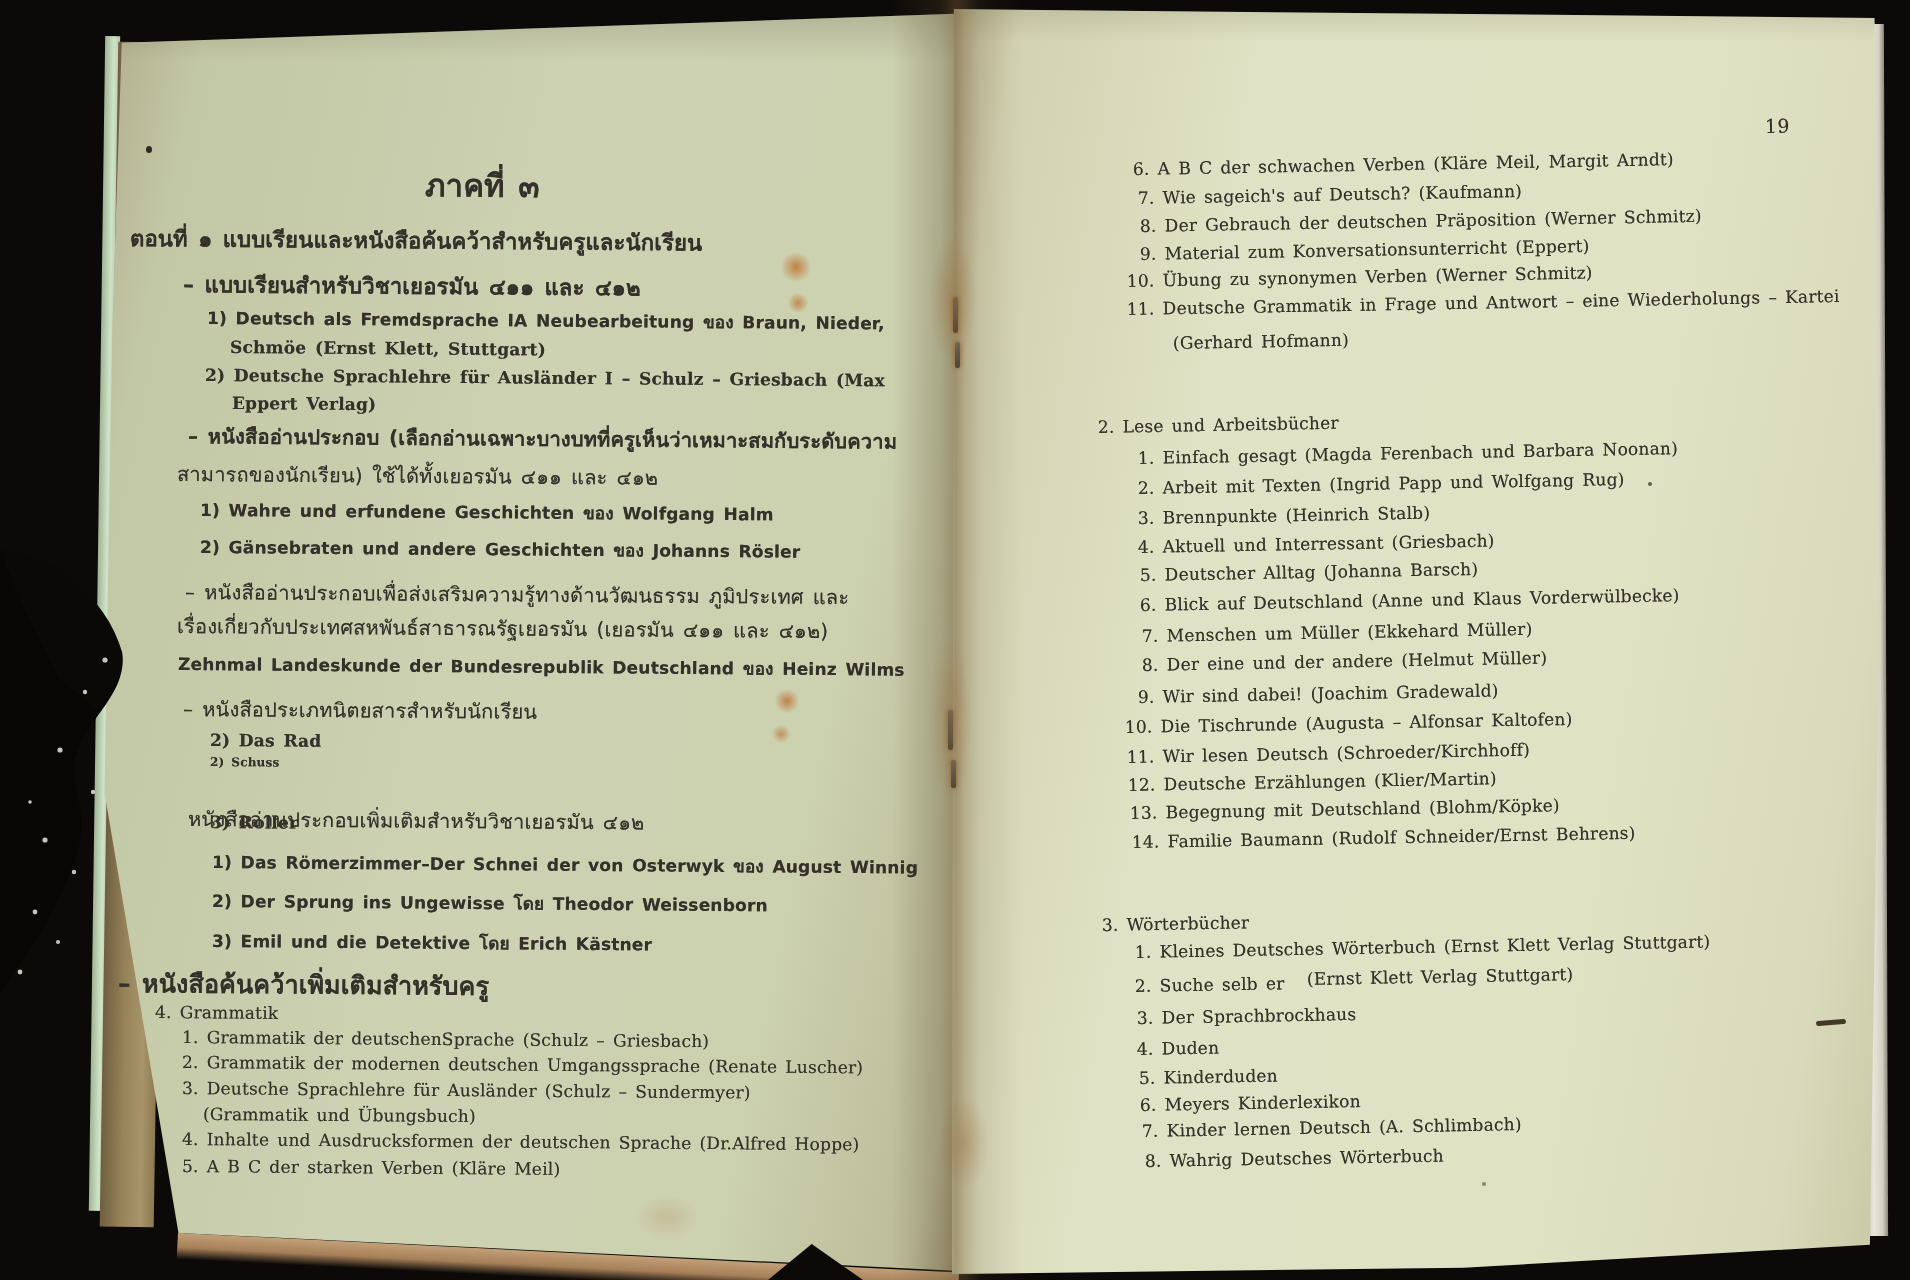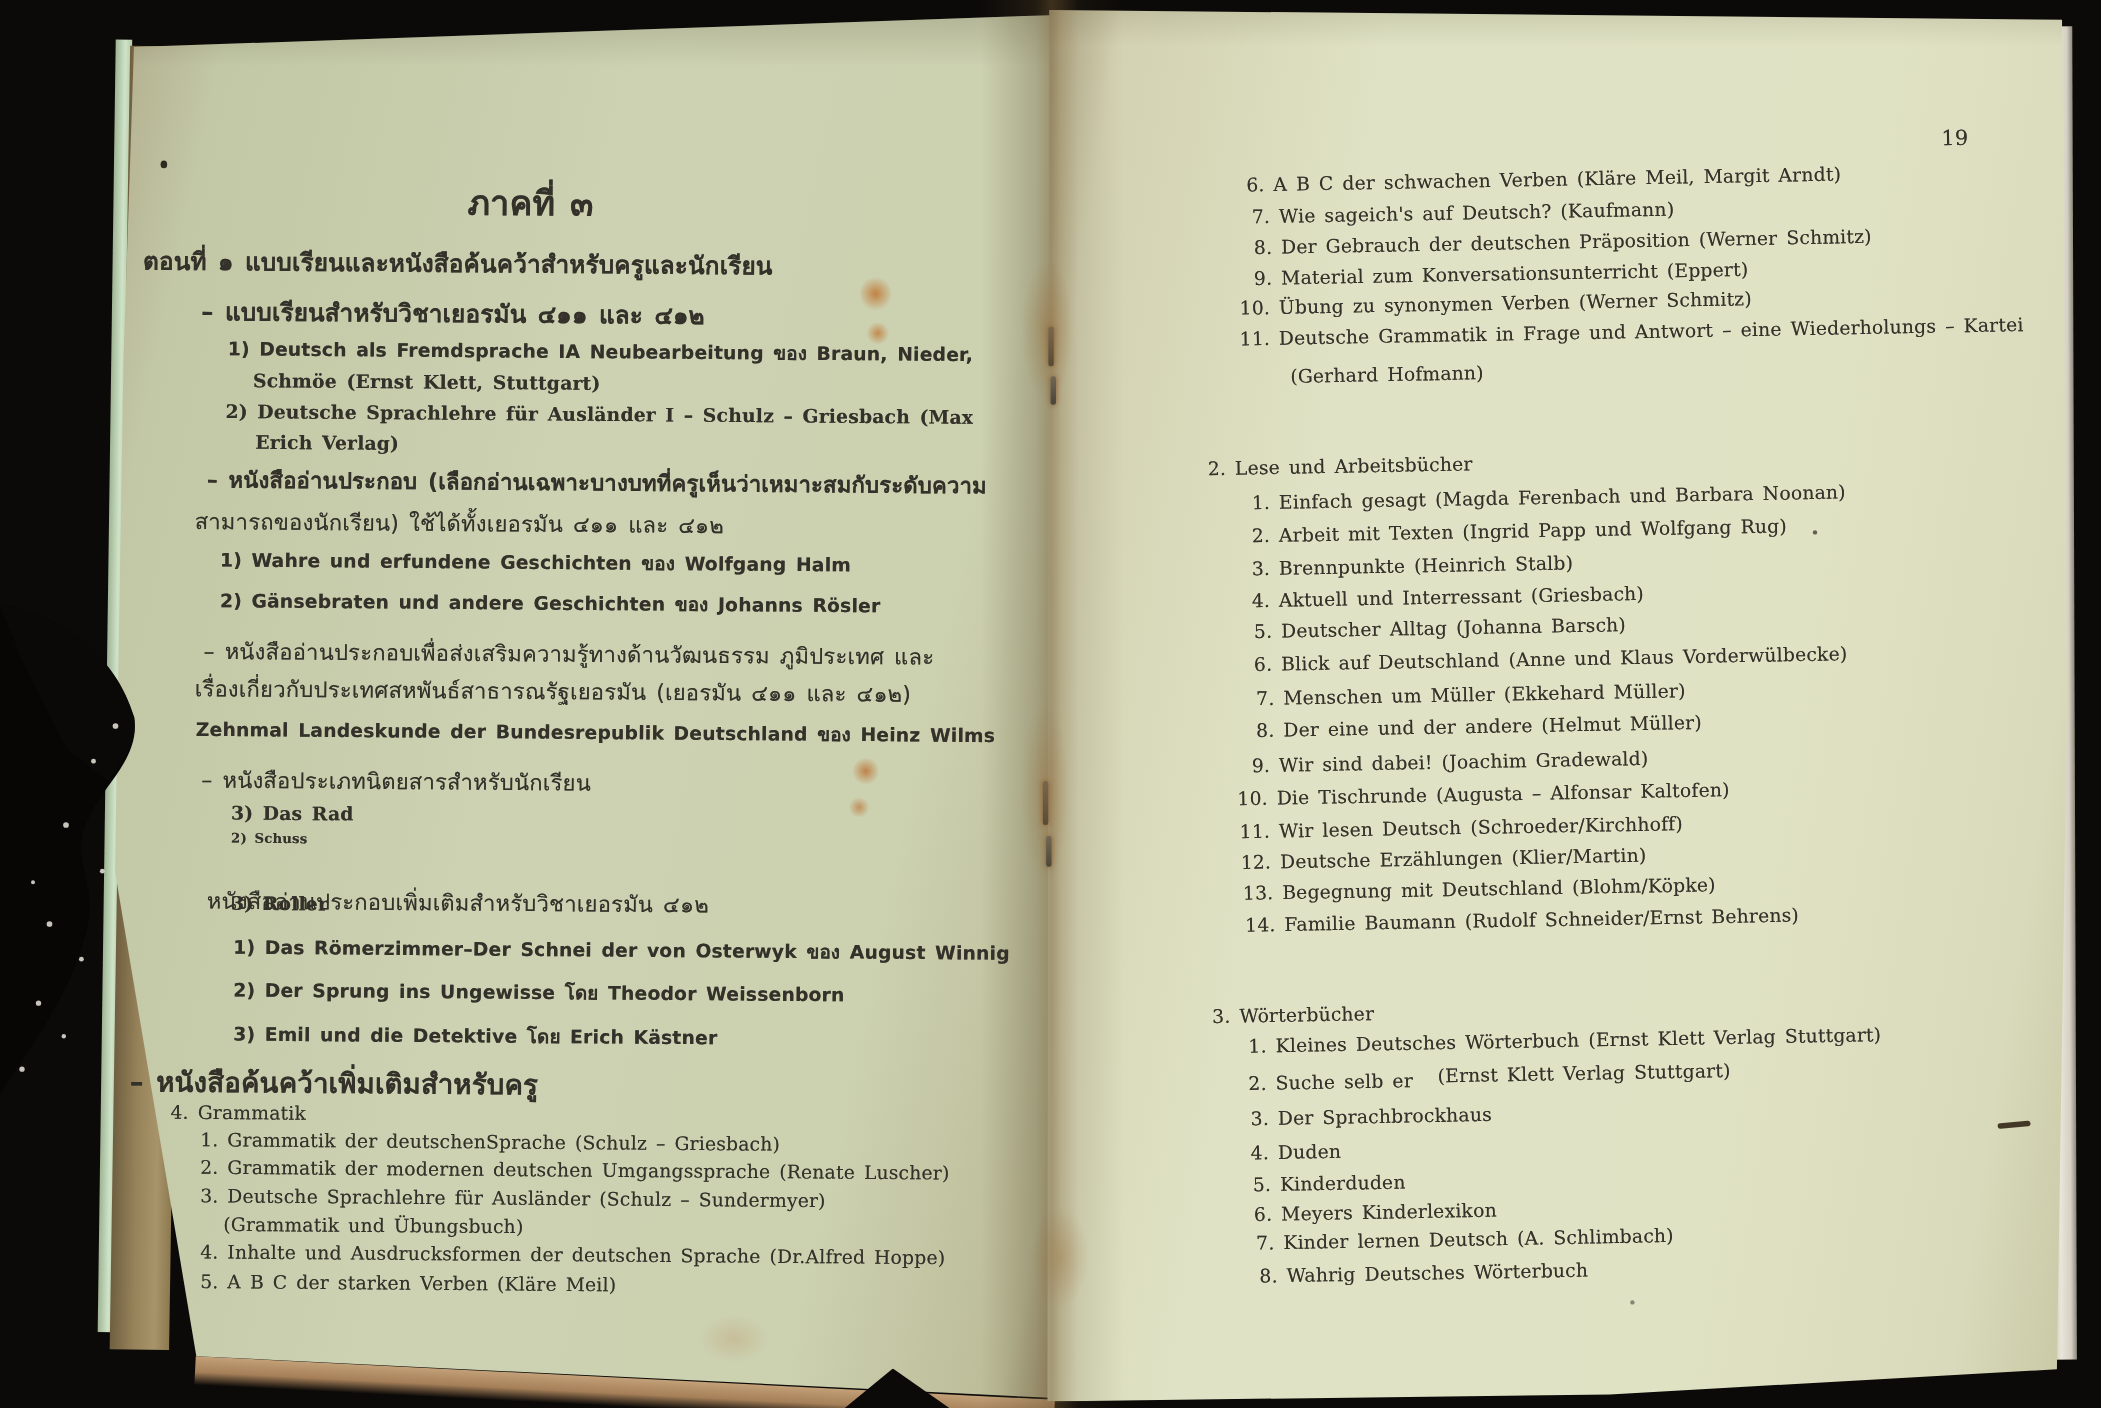--- a/index.html
+++ b/index.html
@@ -101,30 +101,30 @@
   </g>
 </svg>
 
 <div class="textlayer" id="left-text">
     <div class="ln lt bold thai" style="left: 425px; top: 168px; font-size: 31px;">ภาคที่ ๓</div>
     <div class="ln lt bold thai" style="left: 130px; top: 226px; font-size: 22px;">ตอนที่ ๑  แบบเรียนและหนังสือค้นคว้าสำหรับครูและนักเรียน</div>
     <div class="ln lt bold thai" style="left: 183px; top: 272px; font-size: 22px;">–  แบบเรียนสำหรับวิชาเยอรมัน ๔๑๑ และ ๔๑๒</div>
     <div class="ln lt bold thai" style="left: 207px; top: 309px; font-size: 17px;">1) Deutsch als Fremdsprache IA Neubearbeitung  ของ  Braun, Nieder,</div>
     <div class="ln lt bold" style="left: 230px; top: 338px; font-size: 17px;">Schmöe (Ernst Klett, Stuttgart)</div>
     <div class="ln lt bold" style="left: 205px; top: 366px; font-size: 17px;">2) Deutsche  Sprachlehre  für  Ausländer  I – Schulz – Griesbach  (Max</div>
-    <div class="ln lt bold" style="left: 232px; top: 394px; font-size: 17px;">Erich Verlag)</div>
+    <div class="ln lt bold" style="left: 232px; top: 394px; font-size: 17px;">Eppert Verlag)</div>
     <div class="ln lt bold thai" style="left: 188px; top: 425px; font-size: 20px;">–  หนังสืออ่านประกอบ (เลือกอ่านเฉพาะบางบทที่ครูเห็นว่าเหมาะสมกับระดับความ</div>
     <div class="ln lt thai" style="left: 177px; top: 463px; font-size: 20px;">สามารถของนักเรียน)  ใช้ได้ทั้งเยอรมัน ๔๑๑ และ ๔๑๒</div>
     <div class="ln lt bold thai" style="left: 200px; top: 501px; font-size: 17px;">1) Wahre und erfundene Geschichten ของ Wolfgang Halm</div>
     <div class="ln lt bold thai" style="left: 200px; top: 538px; font-size: 17px;">2) Gänsebraten und andere Geschichten ของ Johanns Rösler</div>
     <div class="ln lt thai" style="left: 185px; top: 581px; font-size: 20px;">–  หนังสืออ่านประกอบเพื่อส่งเสริมความรู้ทางด้านวัฒนธรรม   ภูมิประเทศ   และ</div>
     <div class="ln lt thai" style="left: 177px; top: 615px; font-size: 20px;">เรื่องเกี่ยวกับประเทศสหพันธ์สาธารณรัฐเยอรมัน  (เยอรมัน ๔๑๑ และ ๔๑๒)</div>
     <div class="ln lt bold thai" style="left: 178px; top: 655px; font-size: 17px;">Zehnmal Landeskunde der Bundesrepublik Deutschland ของ Heinz Wilms</div>
     <div class="ln lt thai" style="left: 183px; top: 698px; font-size: 20px;">–  หนังสือประเภทนิตยสารสำหรับนักเรียน</div>
-    <div class="ln lt bold" style="left: 210px; top: 731px; font-size: 17px;">3) Das Rad</div>
+    <div class="ln lt bold" style="left: 210px; top: 731px; font-size: 17px;">2) Das Rad</div>
     <div class="ln lt bold" style="left: 210px; top: 756px; font-size: 12px;">2) Schuss</div>
     <div class="ln lt bold" style="left: 210px; top: 781px; font-size: 17px; margin-top: 32px;">3) Roller</div>
     <div class="ln lt thai" style="left: 188px; top: 808px; font-size: 20px;">หนังสืออ่านประกอบเพิ่มเติมสำหรับวิชาเยอรมัน ๔๑๒</div>
     <div class="ln lt bold thai" style="left: 212px; top: 853px; font-size: 17px;">1) Das Römerzimmer–Der Schnei der von Osterwyk ของ August Winnig</div>
     <div class="ln lt bold thai" style="left: 212px; top: 892px; font-size: 17px;">2) Der Sprung ins Ungewisse โดย Theodor Weissenborn</div>
     <div class="ln lt bold thai" style="left: 212px; top: 932px; font-size: 17px;">3) Emil und die Detektive โดย Erich Kästner</div>
     <div class="ln lt bold thai" style="left: 118px; top: 970px; font-size: 25px;">– หนังสือค้นคว้าเพิ่มเติมสำหรับครู</div>
     <div class="ln lt" style="left: 155px; top: 1003px; font-size: 17px;">4. Grammatik</div>
     <div class="ln lt" style="left: 182px; top: 1028px; font-size: 17px;">1. Grammatik der deutschenSprache (Schulz – Griesbach)</div>
     <div class="ln lt" style="left: 182px; top: 1053px; font-size: 17px;">2. Grammatik der modernen deutschen Umgangssprache (Renate Luscher)</div>

